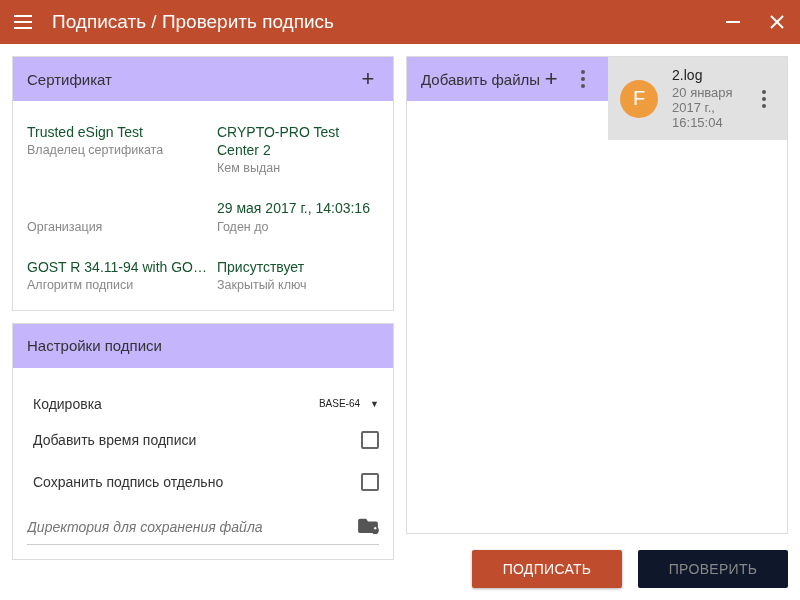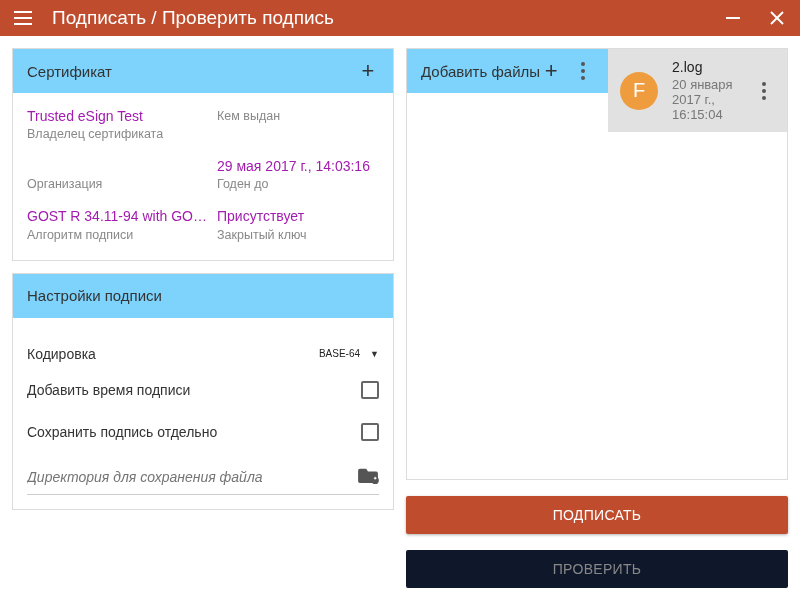--- a/index.html
+++ b/index.html
@@ -1,49 +1,49 @@
 <!DOCTYPE html>
 <html><head>
 <meta charset="utf-8">
 <style>
   * { box-sizing: border-box; margin: 0; padding: 0; font-family: Arial, "Helvetica Neue", sans-serif; }
   body { width: 800px; height: 600px; overflow: hidden; background: #fff; }
   .window { width: 800px; height: 600px; display: flex; flex-direction: column; }
 
   
-  .titlebar { background: #bf4c2c; height: 36px; display: flex; align-items: center; padding: 0 14px; color: #fff; }
+  .titlebar { background: #bf4c2c; height: 44px; display: flex; align-items: center; padding: 0 14px; color: #fff; }
   .hamburger { width: 22px; height: 22px; display: flex; flex-direction: column; justify-content: center; gap: 4px; cursor: pointer; }
   .hamburger span { display: block; height: 2px; background: #fff; width: 18px; }
   .title { margin-left: 16px; font-size: 19px; font-weight: 400; flex: 1; }
   .winbtns { display: flex; gap: 26px; align-items: center; }
   .winbtn { width: 18px; height: 18px; display: flex; align-items: center; justify-content: center; cursor: pointer; }
   .winbtn.min::before { content: ""; display: block; width: 14px; height: 2px; background: #fff; }
   .winbtn.close svg { stroke: #fff; stroke-width: 2; }
 
   
   .content { flex: 1; display: flex; gap: 12px; padding: 12px; }
   .col-left { width: 388px; display: flex; flex-direction: column; gap: 12px; }
   .col-right { width: 388px; display: flex; flex-direction: column; gap: 12px; }
 
   .card { border: 1px solid #dcdcdc; background: #fff; }
-  .card-header { background: #7dd3fc; height: 44px; display: flex; align-items: center; padding: 0 14px; }
+  .card-header { background: #c4b5fd; height: 44px; display: flex; align-items: center; padding: 0 14px; }
   .card-header .card-title { font-size: 15px; color: #333; flex: 1; }
   .card-header .plus { font-size: 22px; color: #333; cursor: pointer; width: 22px; text-align: center; }
   .card-header .more { width: 22px; cursor: pointer; display: flex; flex-direction: column; align-items: center; gap: 3px; margin-left: 10px; }
   .card-header .more span { width: 4px; height: 4px; background: #555; border-radius: 50%; display: block; }
 
   
   .cert-body { display: grid; grid-template-columns: 1fr 1fr; padding: 14px 14px 18px 14px; row-gap: 16px; column-gap: 10px; }
-  .cert-field .val { font-size: 14px; color: #a21caf; line-height: 1.3; }
+  .cert-field .val { font-size: 14px; color: #14532d; line-height: 1.3; margin-top: 8px; }
   .cert-field .lbl { font-size: 12.5px; color: #888; margin-top: 2px; }
   .cert-field.trunc .val { white-space: nowrap; overflow: hidden; text-overflow: ellipsis; max-width: 180px; }
 
   
   .settings-body { padding: 18px 14px 14px 14px; }
-  .row { display: flex; align-items: center; height: 36px; }
+  .row { display: flex; align-items: center; height: 36px; margin-left: 6px; }
   .row .label { flex: 1; font-size: 14px; color: #333; }
   .select { display: flex; align-items: center; gap: 10px; cursor: pointer; }
   .select .sel-val { font-size: 10px; color: #222; }
   .select .tri { font-size: 9px; color: #333; }
   .chk { width: 18px; height: 18px; border: 2px solid #666; border-radius: 2px; cursor: pointer; }
   .dir-row { display: flex; align-items: center; gap: 10px; margin-top: 16px; border-bottom: 1px solid #ccc; padding-bottom: 6px; }
   .dir-input { flex: 1; border: none; outline: none; font-size: 14px; font-style: italic; color: #999; background: transparent; }
   .dir-icon svg { fill: #555; }
 
   
@@ -51,21 +51,21 @@
   .files-body { flex: 1; background: #fff; }
   .file-row { background: #e1e1e1; display: flex; align-items: center; padding: 10px 12px; gap: 14px; }
   .avatar { width: 38px; height: 38px; border-radius: 50%; background: #ef9c3f; color: #fff; font-size: 20px; display: flex; align-items: center; justify-content: center; }
   .file-info { flex: 1; }
   .file-name { font-size: 14px; color: #222; }
   .file-date { font-size: 13px; color: #777; margin-top: 2px; }
   .file-more { width: 22px; cursor: pointer; display: flex; flex-direction: column; align-items: center; gap: 3px; }
   .file-more span { width: 4px; height: 4px; background: #555; border-radius: 50%; display: block; }
 
   
-  .btnbar { display: flex; gap: 16px; justify-content: flex-end; padding: 4px 0 0 0; flex-direction: column; }
+  .btnbar { display: flex; gap: 16px; justify-content: flex-end; padding: 4px 0 0 0; }
   .btn { height: 38px; min-width: 150px; border: none; border-radius: 2px; font-size: 14px; letter-spacing: 0.3px; cursor: pointer; }
   .btn.primary { background: #bf4c2c; color: #fff; box-shadow: 0 1px 3px rgba(0,0,0,0.3); }
   .btn.secondary { background: #0f172a; color: #888; }
 </style>
 </head>
 <body>
 
 <div class="window">
   <div class="titlebar">
     <div class="hamburger">
@@ -93,20 +93,21 @@
         <div class="card-header">
           <div class="card-title">Сертификат</div>
           <div class="plus">+</div>
         </div>
         <div class="cert-body">
           <div class="cert-field">
             <div class="val">Trusted eSign Test</div>
             <div class="lbl">Владелец сертификата</div>
           </div>
           <div class="cert-field">
+            <div class="val">CRYPTO-PRO Test Center 2</div>
             <div class="lbl">Кем выдан</div>
           </div>
           <div class="cert-field">
             <div class="val">&nbsp;</div>
             <div class="lbl">Организация</div>
           </div>
           <div class="cert-field">
             <div class="val">29 мая 2017 г., 14:03:16</div>
             <div class="lbl">Годен до</div>
           </div>

